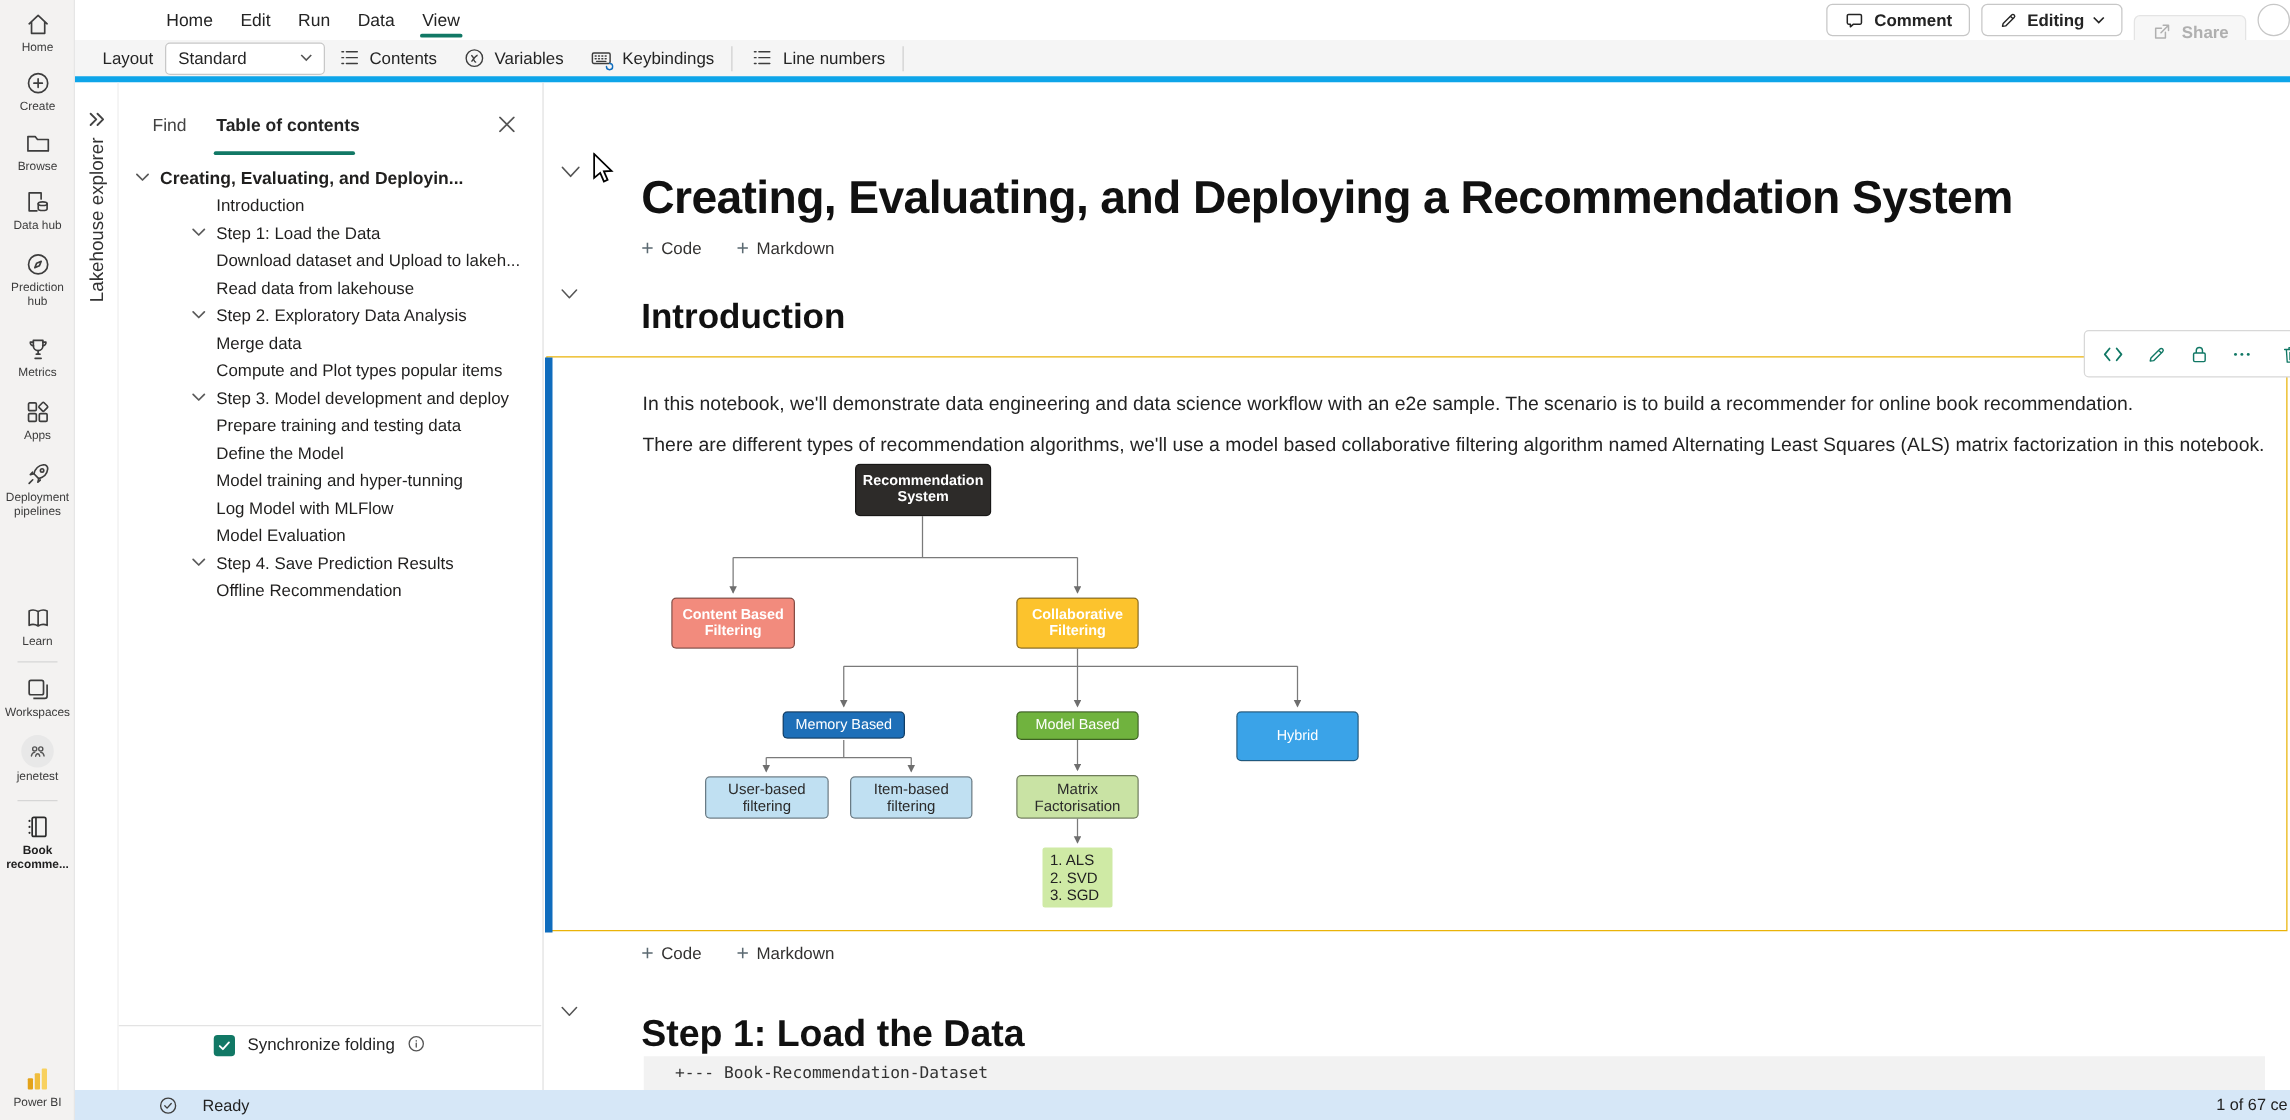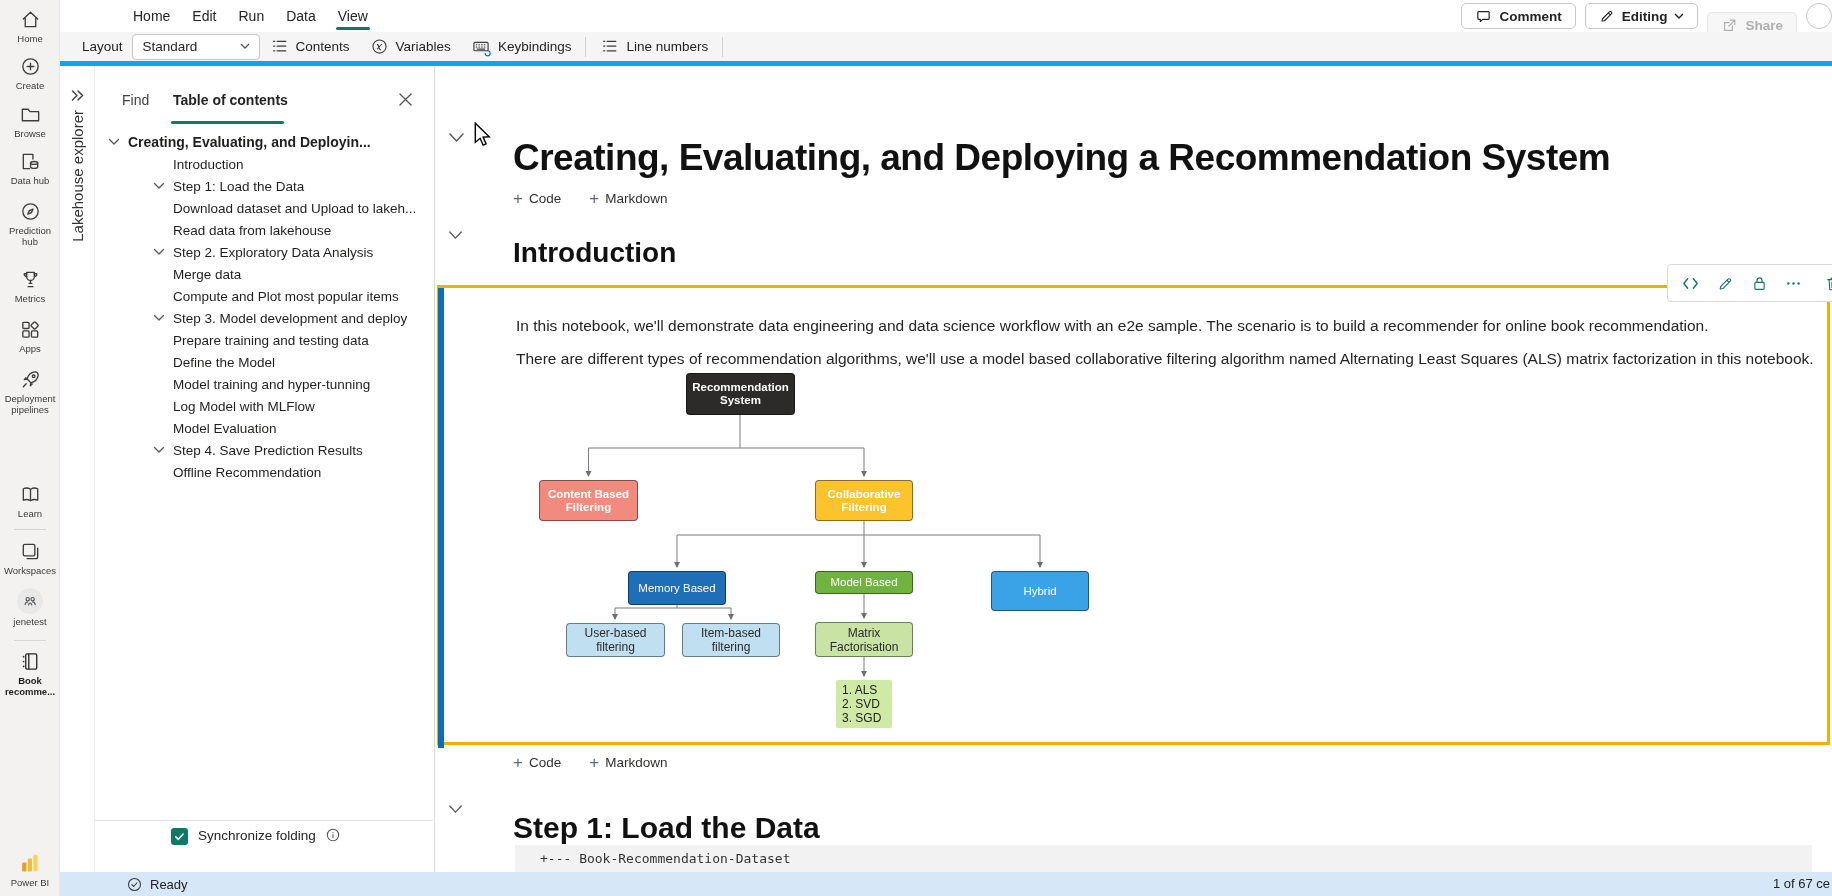--- a/index.html
+++ b/index.html
@@ -69,39 +69,39 @@
   .nb-title{position:absolute;left:78px;top:46px;font-size:37px;font-weight:700;color:#111;letter-spacing:-.5px;white-space:nowrap;}
   .cursor-arrow{position:absolute;left:39px;top:56px;}
   .addrow{position:absolute;display:flex;align-items:center;gap:28px;height:24px;}
   .add-btn{display:flex;align-items:center;gap:6px;font-size:13.5px;color:#323130;cursor:pointer;}
   .plus{font-size:17px;line-height:17px;color:#5c6a72;font-weight:400;}
   .h2{position:absolute;left:78px;font-weight:700;color:#111;white-space:nowrap;}
 
   .cell-toolbar{position:absolute;left:1232px;top:198px;height:38px;display:flex;align-items:center;gap:17px;
                 background:#fff;border:1px solid #d8d8d8;border-radius:4px;padding:0 13px;z-index:5;}
   .cell-toolbar svg{cursor:pointer;}
-  .cell-box{position:absolute;left:2px;top:219px;width:1393px;height:460px;border:3px solid #eab308;background:#fff;}
+  .cell-box{position:absolute;left:2px;top:219px;width:1393px;height:460px;border:1px solid #eab308;background:#fff;}
   .cell-blue-bar{position:absolute;left:-2px;top:0;width:6px;height:460px;background:#0f6cbd;}
   .cell-para{position:absolute;left:76px;font-size:15.5px;color:#242424;white-space:nowrap;}
 
   
   .diagram{position:absolute;left:90px;top:83px;width:570px;height:360px;}
   .diagram svg.wires{position:absolute;left:0;top:0;}
   .dnode{position:absolute;display:flex;align-items:center;justify-content:center;text-align:center;
          border:1px solid rgba(0,0,0,.45);border-radius:4px;font-size:11.5px;font-weight:700;line-height:13px;padding:2px;}
   .dnode.plain{font-weight:400;font-size:12px;line-height:14px;}
   .dnode.noborder{border:none;border-radius:2px;}
   .algo-lines{display:flex;flex-direction:column;align-items:flex-start;gap:1px;font-weight:400;font-size:12px;}
 
   .codeblock{position:absolute;left:80px;top:779px;width:1297px;height:27px;background:#f2f2f2;}
   .codeline{font-family:"DejaVu Sans Mono",monospace;font-size:13px;color:#333;line-height:27px;padding-left:25px;white-space:pre;}
 
   
   .statusbar{position:absolute;left:60px;right:0;top:872px;height:24px;background:#d6e7f7;}
-  .status-left{position:absolute;left:67px;top:0;height:24px;display:flex;align-items:center;gap:8px;font-size:13px;color:#222;}
+  .status-left{position:absolute;left:67px;top:0;height:24px;display:flex;align-items:center;gap:20px;font-size:13px;color:#222;}
   .status-right{position:absolute;left:1713px;top:0;height:24px;line-height:24px;font-size:13px;color:#222;white-space:nowrap;}
 </style>
 </head>
 <body>
 
 <div class="stage">
 
   <aside class="rail">
     <div class="rail-item" style="top:8px">
       <svg width="23" height="23" viewBox="0 0 24 24" fill="none" stroke="#3d3d3d" stroke-width="1.4" stroke-linecap="round" stroke-linejoin="round">
@@ -343,21 +343,21 @@
           <svg class="toc-chevron" viewBox="0 0 12 12" fill="none" stroke="#5a5a5a" stroke-width="1.4" stroke-linecap="round" stroke-linejoin="round">
             <path d="m1.5 3.5 4.5 4.5 4.5-4.5"></path>
           </svg>
           <span class="toc-label">Merge data</span>
         </div>
 
         <div class="toc-row lvl2 no-chevron">
           <svg class="toc-chevron" viewBox="0 0 12 12" fill="none" stroke="#5a5a5a" stroke-width="1.4" stroke-linecap="round" stroke-linejoin="round">
             <path d="m1.5 3.5 4.5 4.5 4.5-4.5"></path>
           </svg>
-          <span class="toc-label">Compute and Plot most popular items</span>
+          <span class="toc-label">Compute and Plot types popular items</span>
         </div>
 
         <div class="toc-row lvl1">
           <svg class="toc-chevron" viewBox="0 0 12 12" fill="none" stroke="#5a5a5a" stroke-width="1.4" stroke-linecap="round" stroke-linejoin="round">
             <path d="m1.5 3.5 4.5 4.5 4.5-4.5"></path>
           </svg>
           <span class="toc-label">Step 3. Model development and deploy</span>
         </div>
 
         <div class="toc-row lvl2 no-chevron">
@@ -499,21 +499,21 @@
         </svg>
         <div class="dnode" style="left: 156px; top: 2px; width: 109px; height: 42px; background: rgb(45, 43, 41); color: rgb(255, 255, 255);">
             <span>Recommendation System</span>
           </div>
         <div class="dnode" style="left: 9px; top: 109px; width: 99px; height: 41px; background: rgb(242, 139, 125); color: rgb(255, 255, 255);">
             <span>Content Based Filtering</span>
           </div>
         <div class="dnode" style="left: 285px; top: 109px; width: 98px; height: 41px; background: rgb(252, 195, 45); color: rgb(255, 255, 255);">
             <span>Collaborative Filtering</span>
           </div>
-        <div class="dnode" style="left: 98px; top: 200px; width: 98px; height: 34px; font-weight: 400; background: rgb(30, 111, 184); color: rgb(255, 255, 255);">
+        <div class="dnode" style="left: 98px; top: 200px; width: 98px; height: 22px; font-weight: 400; background: rgb(30, 111, 184); color: rgb(255, 255, 255);">
             <span>Memory Based</span>
           </div>
         <div class="dnode" style="left: 285px; top: 200px; width: 98px; height: 23px; font-weight: 400; background: rgb(112, 179, 62); color: rgb(255, 255, 255);">
             <span>Model Based</span>
           </div>
         <div class="dnode" style="left: 461px; top: 200px; width: 98px; height: 40px; font-weight: 400; background: rgb(58, 163, 232); color: rgb(255, 255, 255);">
             <span>Hybrid</span>
           </div>
         <div class="dnode plain" style="left: 36px; top: 252px; width: 99px; height: 34px; background: rgb(192, 224, 242); color: rgb(43, 43, 43);">
             <span>User-based filtering</span>

